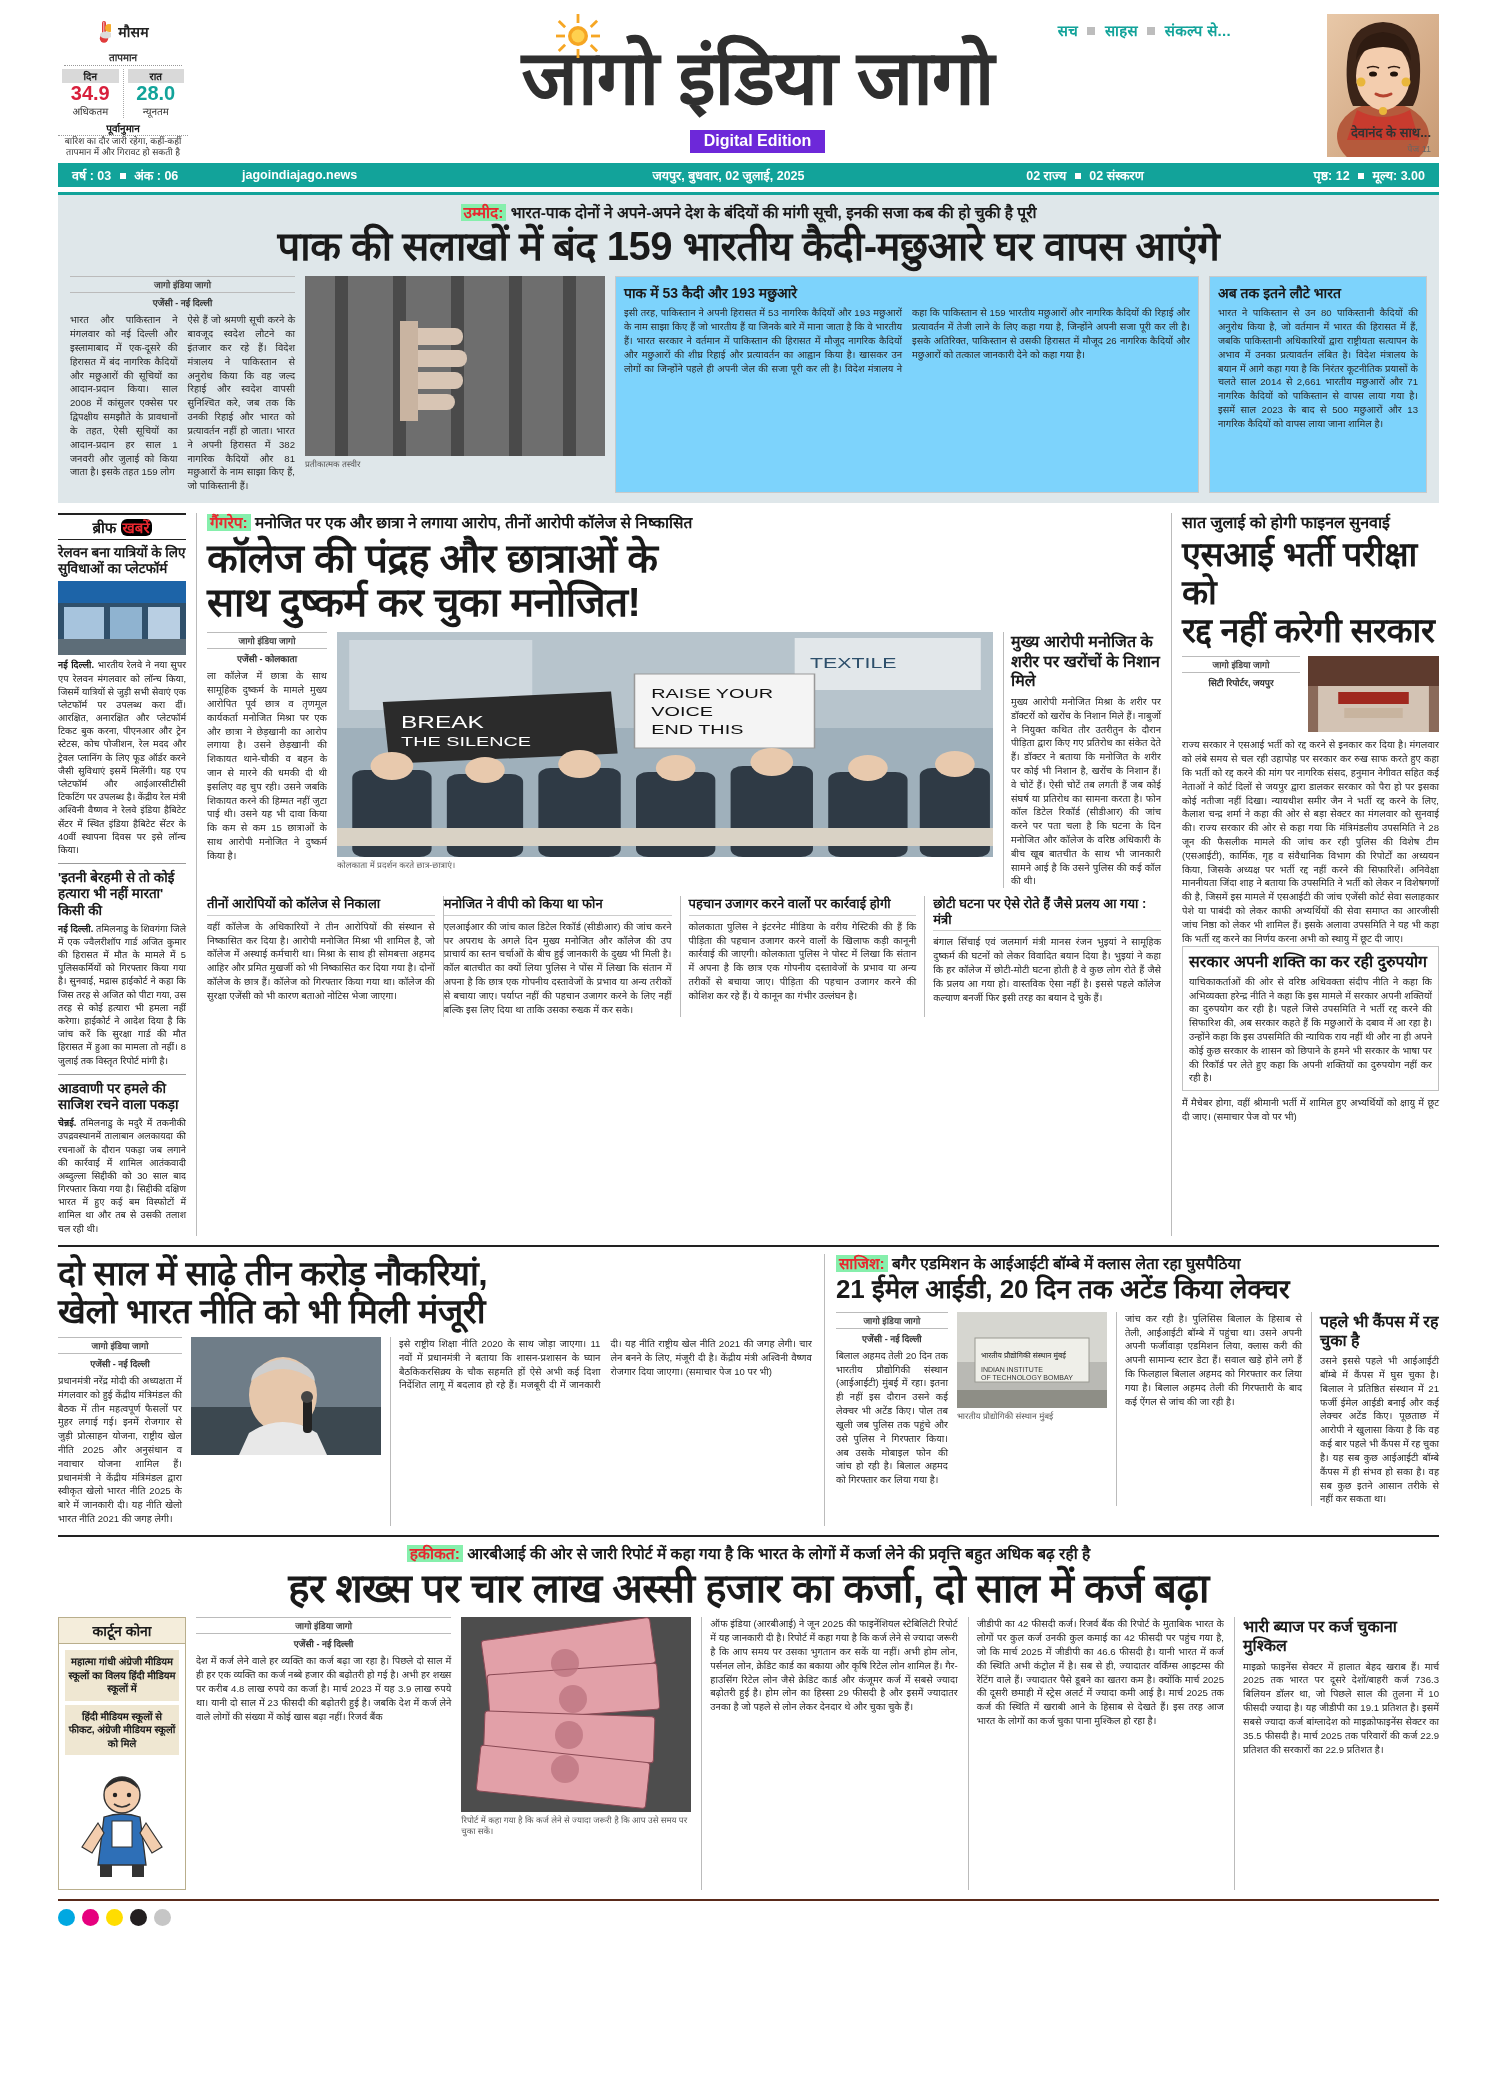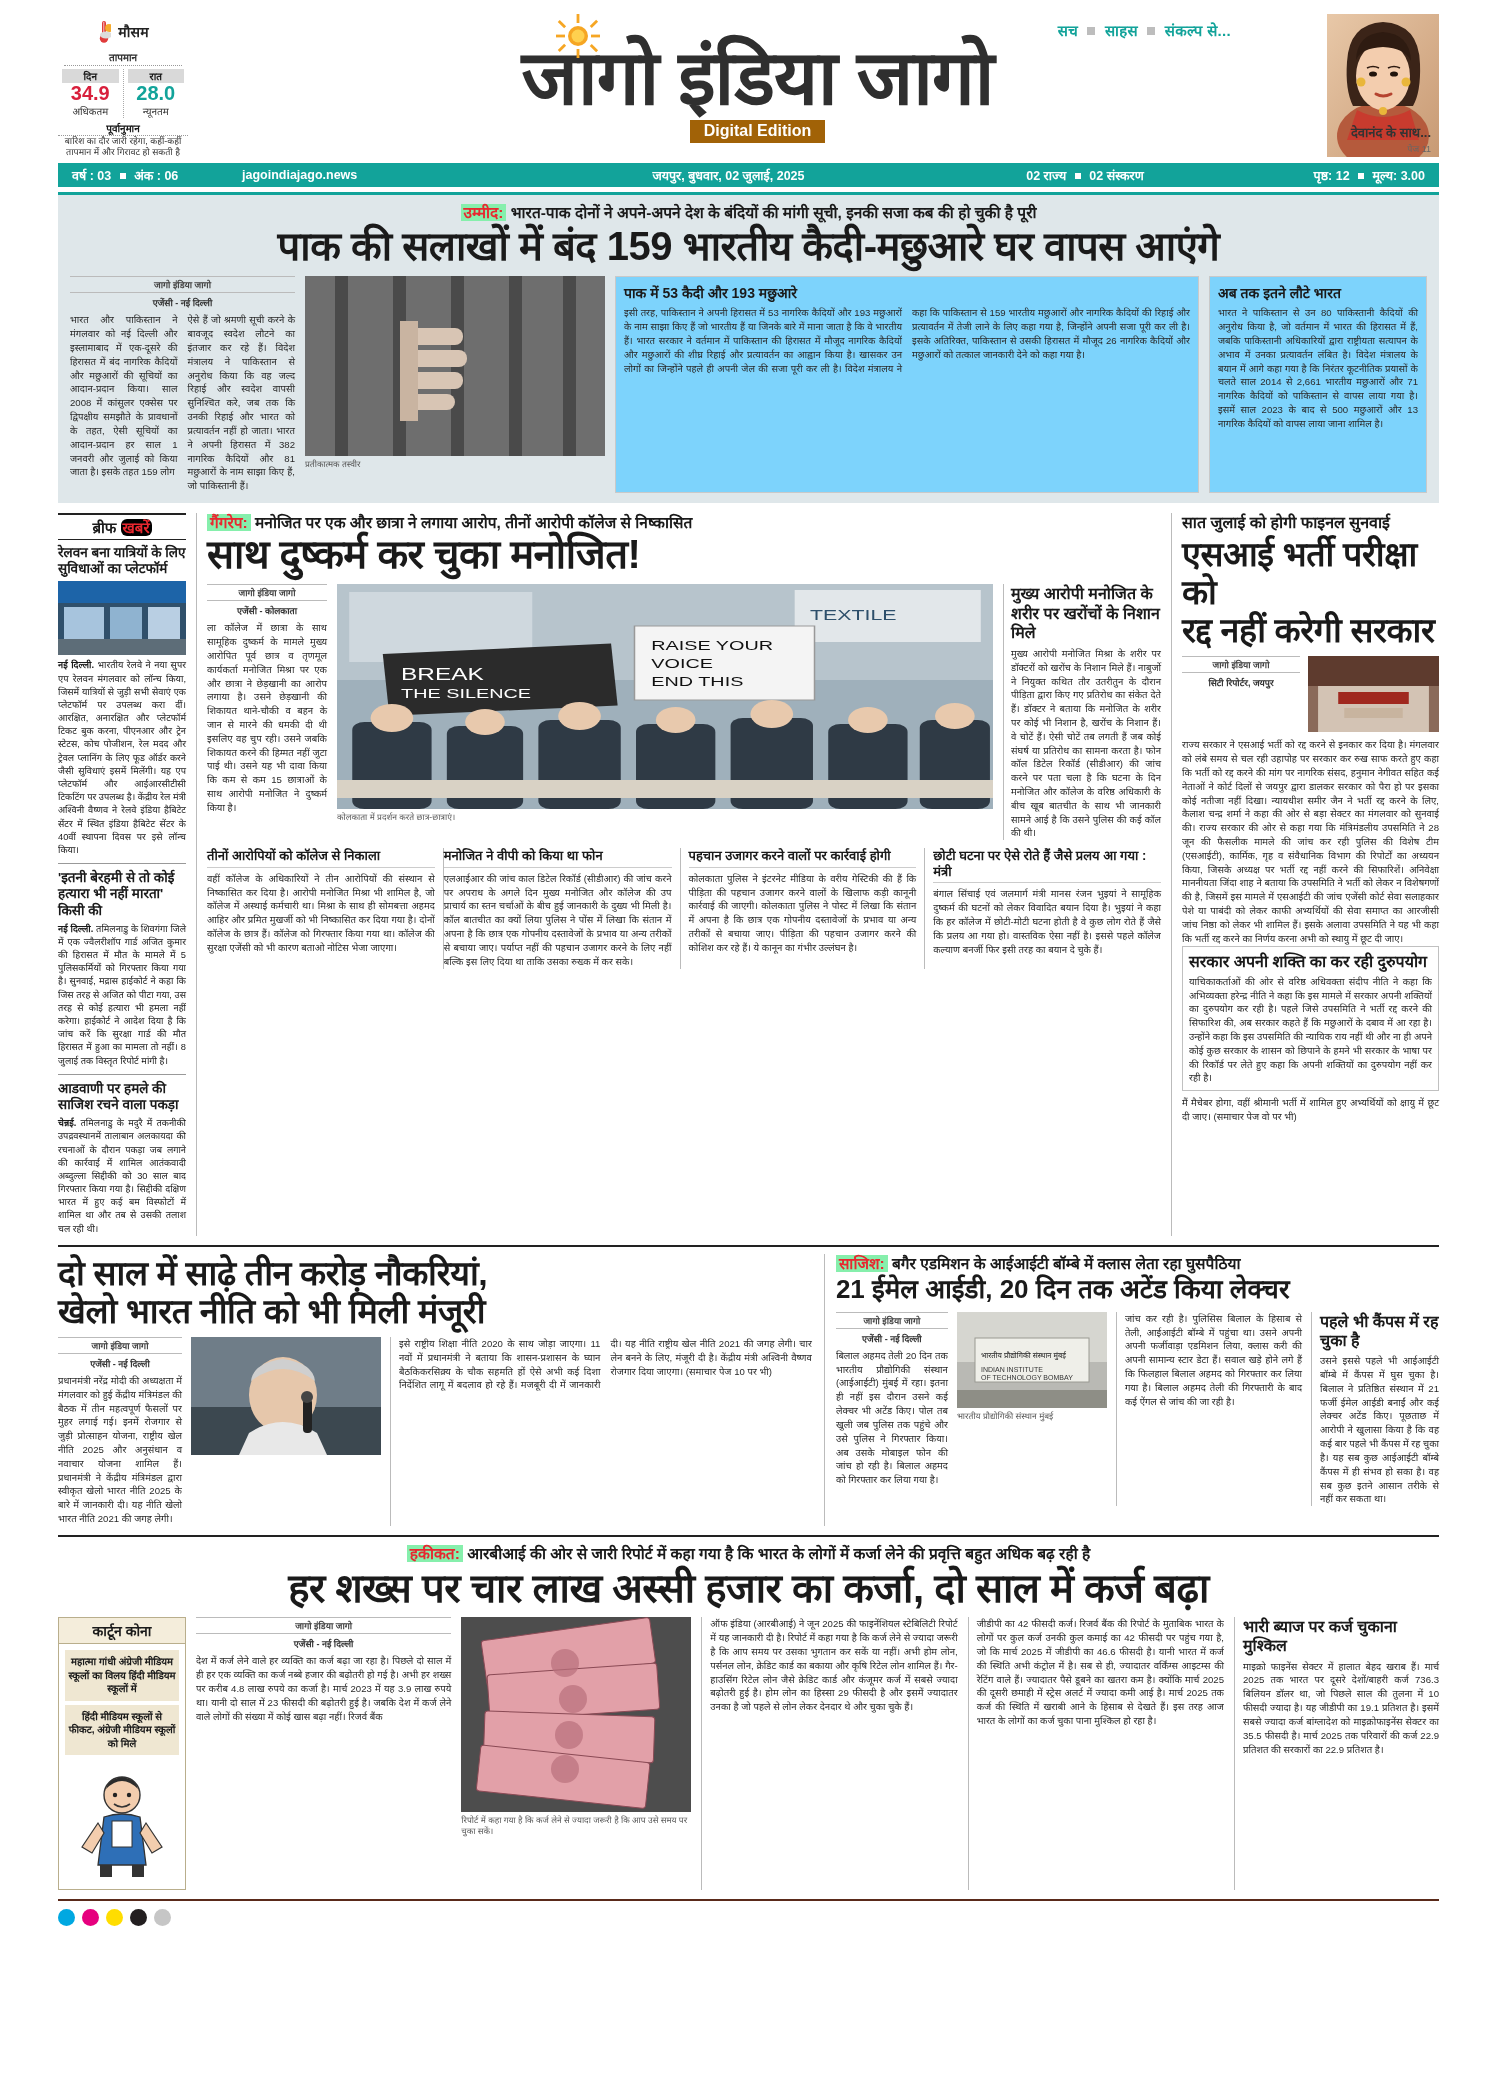--- a/index.html
+++ b/index.html
@@ -27,21 +27,21 @@
   .wx-night .wx-val { color:#12a39a; }
   .wx-cap { font-size:10px; color:#333; }
   .wx-fore-t { font-size:10px; font-weight:bold; margin-top:3px; border-bottom:1px dotted #999;}
   .wx-fore { font-size:9px; line-height:1.25; color:#333; padding:0 2px;}
 
   .logo-wrap { flex:1; position:relative; text-align:center; }
   .tagline { position:absolute; right:96px; top:6px; font-size:15px; font-weight:bold; color:#12a39a; letter-spacing:.3px; }
   .tagline .sq { display:inline-block; width:8px; height:8px; background:#bdbdbd; margin:0 5px 1px 5px; }
   .sun { position:absolute; left:368px; top:0px; width:44px; height:44px; z-index:3;}
   .paper-title { font-size:76px; font-weight:bold; color:#2f2f2f; letter-spacing:-1px; line-height:1.05; margin-top:24px; font-family:"Liberation Sans", sans-serif; }
-  .digital-edition { display:inline-block; background:#a16207; color:#fff; font-size:16px; font-weight:bold; padding:2px 14px 3px; margin-top:2px; }
+  .digital-edition { display:inline-block; background:#6d28d9; color:#fff; font-size:16px; font-weight:bold; padding:2px 14px 3px; margin-top:12px; }
   .dev-text { position:absolute; right:8px; bottom:16px; font-size:13px; color:#333; font-weight:bold;}
   .dev-page { position:absolute; right:8px; bottom:2px; font-size:9px; color:#666;}
   .lady { width:112px; height:143px; position:relative; }
 
   
   .infobar { height:24px; background:#12a39a; color:#fff; display:flex; align-items:center;
              font-size:12.5px; font-weight:bold; padding:0 14px; margin-top:4px; }
   .infobar > div { white-space:nowrap; }
   .ib-1 { width:170px; }
   .ib-2 { width:260px; }
@@ -310,20 +310,21 @@
         <b>चेन्नई.</b>
         <span>तमिलनाडु के मदुरै में तकनीकी उपद्रवस्थानमें तालाबान अलकायदा की रचनाओं के दौरान पकड़ा जब लगाने की कार्रवाई में शामिल आतंकवादी अब्दुल्ला सिद्दीकी को 30 साल बाद गिरफ्तार किया गया है। सिद्दीकी दक्षिण भारत में हुए कई बम विस्फोटों में शामिल था और तब से उसकी तलाश चल रही थी।</span>
       </div>
     </div>
 
     <div class="col-main vline" style="padding-left:10px">
       <div class="kicker">
         <span class="red">गैंगरेप:</span>
         <span>मनोजित पर एक और छात्रा ने लगाया आरोप, तीनों आरोपी कॉलेज से निष्कासित</span>
       </div>
+      <div class="hl-xl" style="margin-top:4px">कॉलेज की पंद्रह और छात्राओं के</div>
       <div class="hl-xl">साथ दुष्कर्म कर चुका मनोजित!</div>
 
       <div style="display:flex;gap:10px;margin-top:8px">
         <div style="width:120px">
           <div class="byline">जागो इंडिया जागो</div>
           <div class="byline2">एजेंसी - कोलकाता</div>
           <div class="body-t">ला कॉलेज में छात्रा के साथ सामूहिक दुष्कर्म के मामले मुख्य आरोपित पूर्व छात्र व तृणमूल कार्यकर्ता मनोजित मिश्रा पर एक और छात्रा ने छेड़खानी का आरोप लगाया है। उसने छेड़खानी की शिकायत थाने-चौकी व बहन के जान से मारने की धमकी दी थी इसलिए वह चुप रही। उसने जबकि शिकायत करने की हिम्मत नहीं जुटा पाई थी। उसने यह भी दावा किया कि कम से कम 15 छात्राओं के साथ आरोपी मनोजित ने दुष्कर्म किया है।</div>
         </div>
         <div style="flex:1">
           <div class="ph" style="height:225px">

